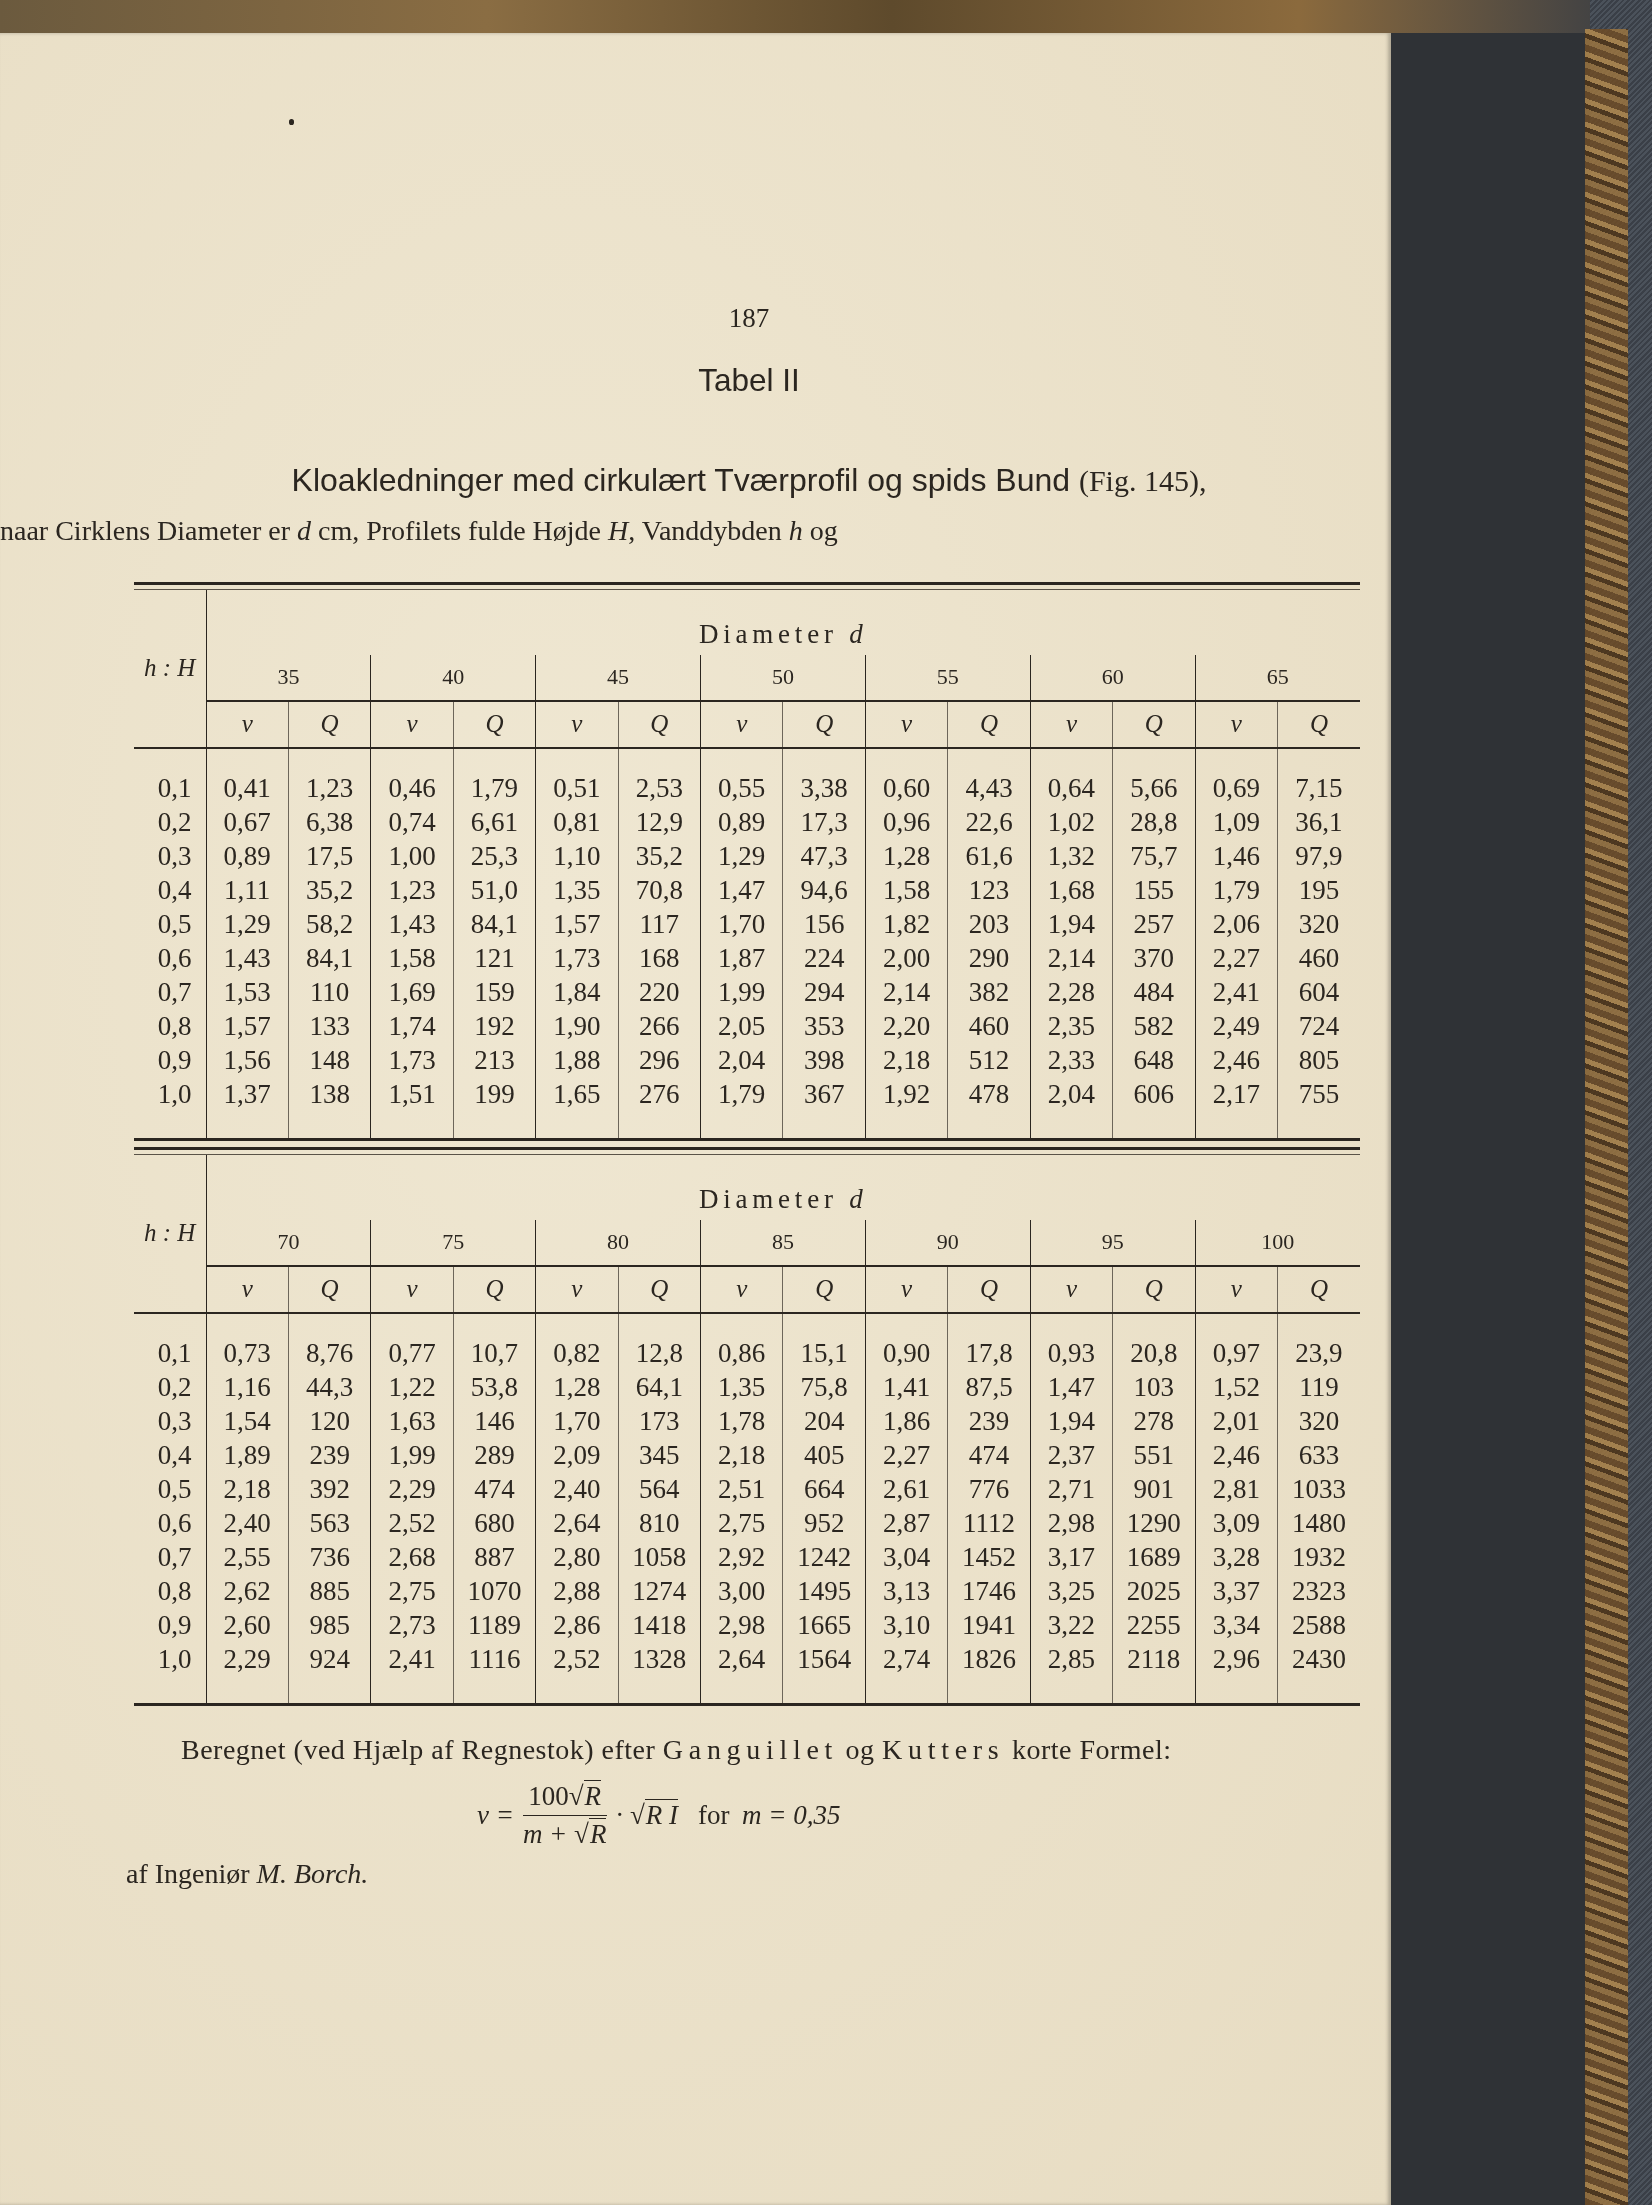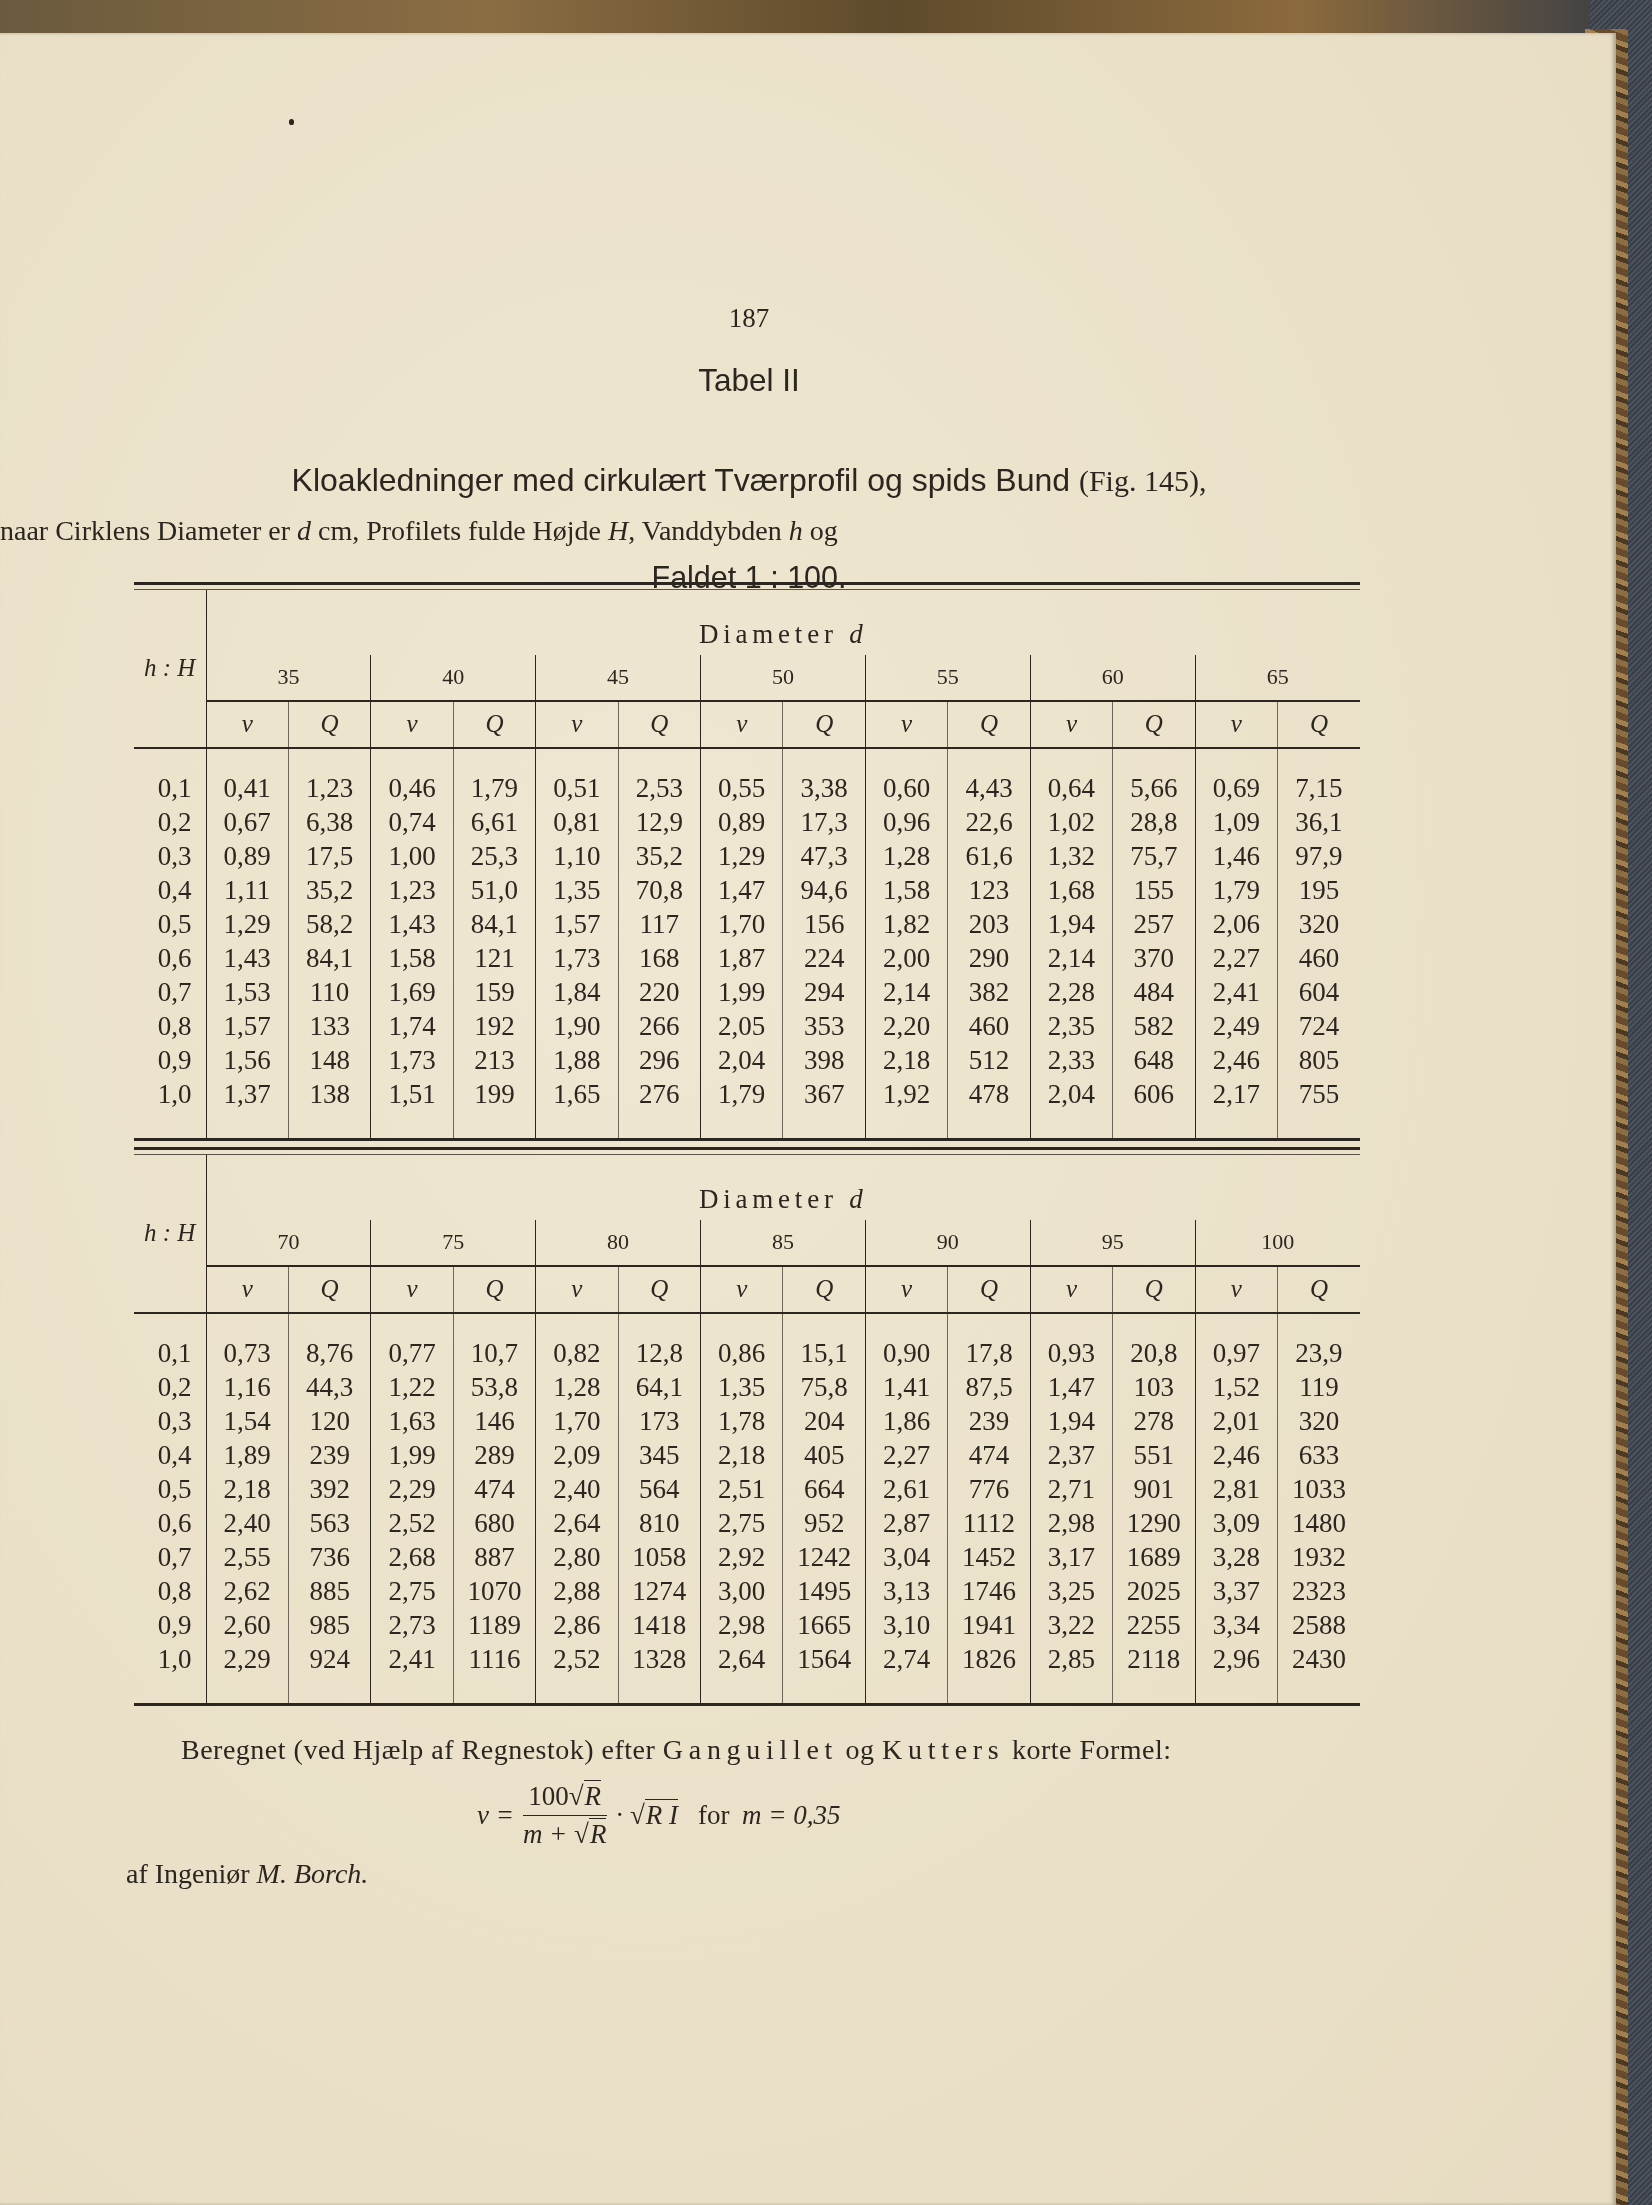--- a/index.html
+++ b/index.html
@@ -17,21 +17,21 @@
   .cover-top {
     position: absolute; top: 0; left: 0; right: 29px; height: 33px;
     background: linear-gradient(90deg, #6b5a3e 0%, #8a6d43 30%, #5e4a2c 55%, #8b6a3d 80%, #3c3f44 100%);
   }
   .marbled-right {
     position: absolute; top: 29px; right: 24px; width: 43px; bottom: 0;
     background: repeating-linear-gradient(20deg, #6e4c26 0 6.7px, #9a7440 6.7px 12.4px, #4f3518 12.4px 17px, #b38a4e 17px 22px);
     opacity: .85;
   }
   .page {
-    position: absolute; top: 33px; left: 0; width: 1616px; height: 2172px;
+    position: absolute; top: 33px; left: 0; width: 1391px; height: 2172px;
     background: #ece3cc;
     background-image: radial-gradient(ellipse at 40% 40%, #efe7d2 0%, #e7dcc2 100%);
     box-shadow: inset -2.9px 0 3.8px rgba(0,0,0,.25);
   }
   .pagenum {
     position: absolute; top: 270px; left: 0; width: 1498px; text-align: center;
     font-size: 27px;
   }
   .title {
     position: absolute; top: 329px; left: 0; width: 1498px; text-align: center;
@@ -99,21 +99,20 @@
 
   <div class="pagenum">187</div>
   <div class="title">Tabel II</div>
 
   <div class="sub2">
     <span>Kloakledninger med cirkulært Tværprofil og spids Bund </span><span class="paren">(Fig. 145),</span>
   </div>
   <div class="sub3">
     <span>naar Cirklens Diameter er </span><i>d</i><span> cm, Profilets fulde Højde </span><i>H</i><span>, Vanddybden </span><i>h</i><span> og</span>
   </div>
-  <div class="sub4">Faldet 1 : 100.</div>
 
   <div class="rule-top" style="top:549px;"></div>
   <div class="rule-top2" style="top:556px;"></div>
   <div class="tbl-wrap" style="top:557px;">
     <table class="data" id="t1">
       <colgroup>
           <col style="width:72px">
         </colgroup>
       <thead>
         <tr>

